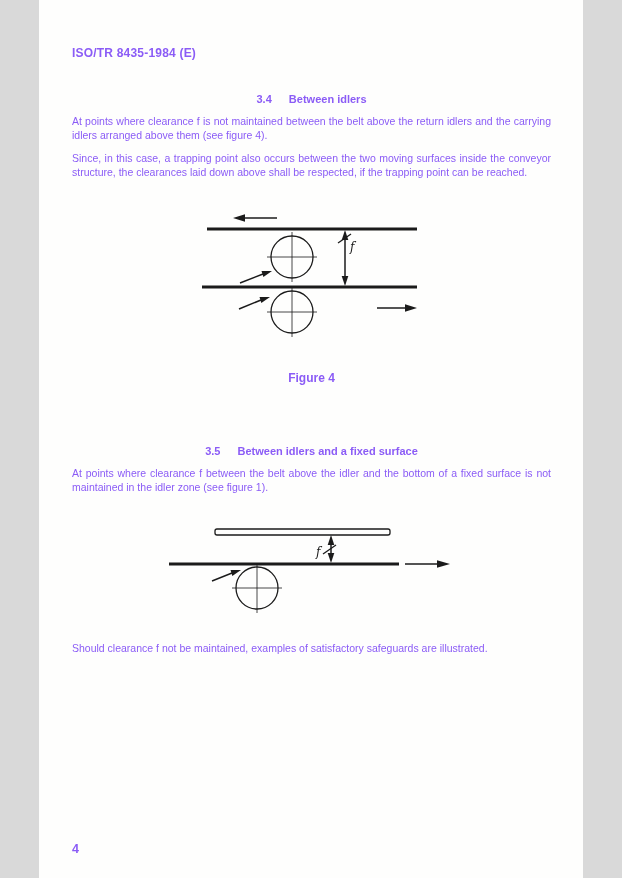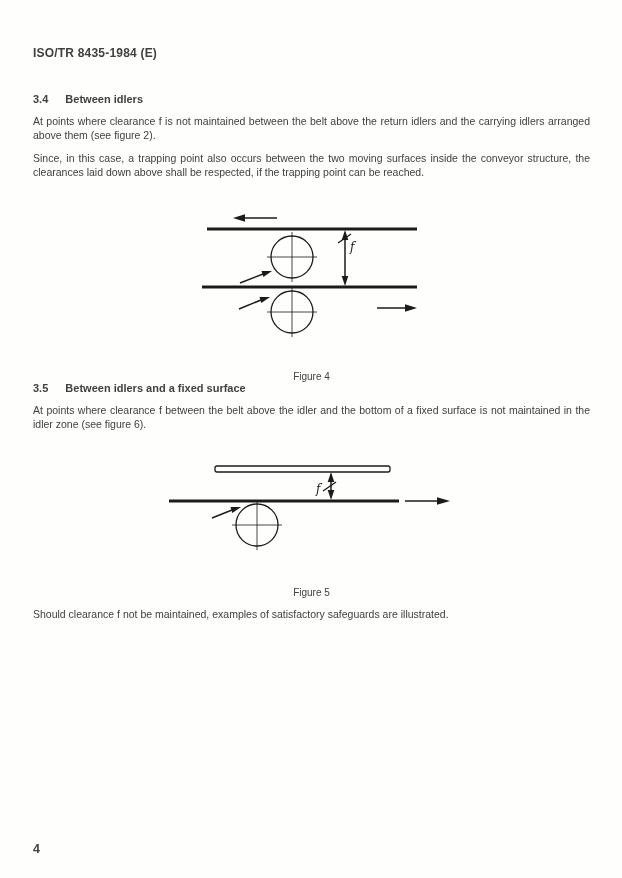--- a/index.html
+++ b/index.html
@@ -1,56 +1,57 @@
 <!DOCTYPE html>
 <html><head>
 <meta charset="utf-8">
 <style>
   html, body { margin: 0; padding: 0; background: #d9d9d9; }
   .page {
     position: relative;
-    width: 622px;
+    width: 544px;
     height: 878px;
     margin: 0 auto;
     background: #fefefd;
     font-family: "Liberation Sans", "DejaVu Sans", sans-serif;
-    color: #404040;
+    color: #8b5cf6;
     box-sizing: border-box;
     padding: 0 32px 0 33px;
     overflow: hidden;
   }
   .doc-ref {
     padding-top: 46px;
     font-size: 12px;
     font-weight: bold;
     letter-spacing: 0.2px;
   }
   .sec-heading {
     margin: 0;
     font-size: 11px;
     font-weight: bold;
+    text-align: center;
   }
   .sec-heading .sec-num { margin-right: 14px; }
   .h-34 { margin-top: 33px; }
-  .h-35 { }
+  .h-35 { margin-top: 60px; }
   .h-4  { margin-top: 72px; font-size: 12px; }
   .h-4 .sec-num { margin-right: 16px; }
   p.body-text {
     margin: 9px 0 0 0;
     font-size: 10.5px;
     line-height: 14px;
     text-align: justify;
   }
   .figure-block { text-align: center; }
   .fb-4 { margin-top: 30px; }
   .fb-5 { margin-top: 30px; }
   .fig-svg { display: inline-block; }
   .fig-caption {
-    font-size: 10px;
-    font-weight: normal;
+    font-size: 12px;
+    font-weight: bold;
   }
   .cap-4 { margin-top: 16px; }
   .cap-5 { margin-top: 18px; }
   .page-number {
     position: absolute;
     left: 33px;
     bottom: 22px;
     font-size: 12.5px;
     font-weight: bold;
   }
@@ -72,21 +73,21 @@
 <body>
 
 <div class="page">
 
   <div class="doc-ref">ISO/TR 8435-1984 (E)</div>
 
   <h2 class="sec-heading h-34">
     <span class="sec-num">3.4</span>
     <span class="sec-title">Between idlers</span>
   </h2>
-  <p class="body-text">At points where clearance f is not maintained between the belt above the return idlers and the carrying idlers arranged above them (see figure 2).</p>
+  <p class="body-text">At points where clearance f is not maintained between the belt above the return idlers and the carrying idlers arranged above them (see figure 4).</p>
   <p class="body-text">Since, in this case, a trapping point also occurs between the two moving surfaces inside the conveyor structure, the clearances laid down above shall be respected, if the trapping point can be reached.</p>
 
   <div class="figure-block fb-4">
     <svg class="fig-svg" width="220" height="142" viewBox="0 0 220 142">
 
       <g>
         <line class="ln arr" x1="41" y1="9" x2="75" y2="9"></line>
         <polygon class="fill" points="31,9 43,5.2 43,12.8"></polygon>
       </g>
 
@@ -128,21 +129,21 @@
         <polygon class="fill" points="215,99 203,95.2 203,102.8"></polygon>
       </g>
     </svg>
     <div class="fig-caption cap-4">Figure 4</div>
   </div>
 
   <h2 class="sec-heading h-35">
     <span class="sec-num">3.5</span>
     <span class="sec-title">Between idlers and a fixed surface</span>
   </h2>
-  <p class="body-text">At points where clearance f between the belt above the idler and the bottom of a fixed surface is not maintained in the idler zone (see figure 6).</p>
+  <p class="body-text">At points where clearance f between the belt above the idler and the bottom of a fixed surface is not maintained in the idler zone (see figure 1).</p>
 
   <div class="figure-block fb-5">
     <svg class="fig-svg" width="290" height="104" viewBox="0 0 290 104">
 
       <rect class="ln med" x="48" y="5" width="175" height="6" rx="2" fill="#fefefd"></rect>
 
       <g>
         <line class="ln arr" x1="164" y1="17" x2="164" y2="33"></line>
         <polygon class="fill" points="164,11 160.7,21 167.3,21"></polygon>
         <polygon class="fill" points="164,39 160.7,29 167.3,29"></polygon>
@@ -161,20 +162,19 @@
         <circle class="ln med" cx="90" cy="64" r="21"></circle>
         <line class="ln thin" x1="90" y1="39" x2="90" y2="89"></line>
         <line class="ln thin" x1="65" y1="64" x2="115" y2="64"></line>
       </g>
 
       <g>
         <line class="ln arr" x1="45" y1="57" x2="65" y2="49"></line>
         <polygon class="fill" points="74,46 65.3,52 63.5,46"></polygon>
       </g>
     </svg>
-    <div class="fig-caption cap-5">Figure 5</div>
   </div>
 
   <p class="body-text">Should clearance f not be maintained, examples of satisfactory safeguards are illustrated.</p>
 
   <div class="page-number">4</div>
 
 </div>
 
 </body></html>

